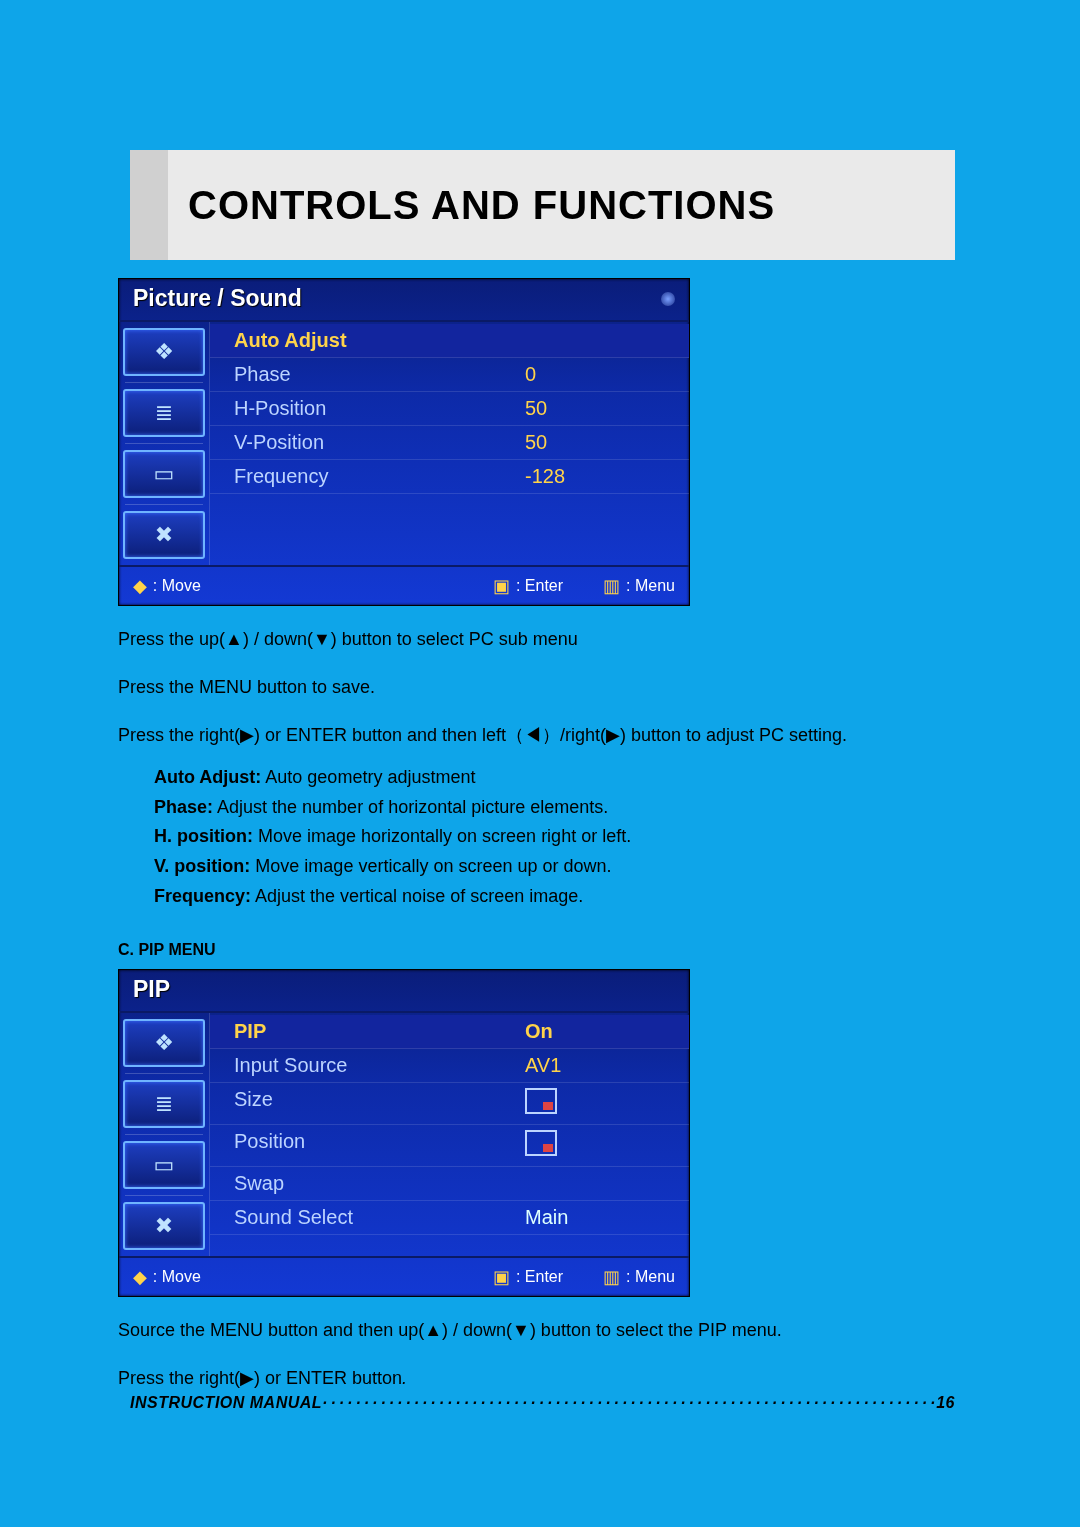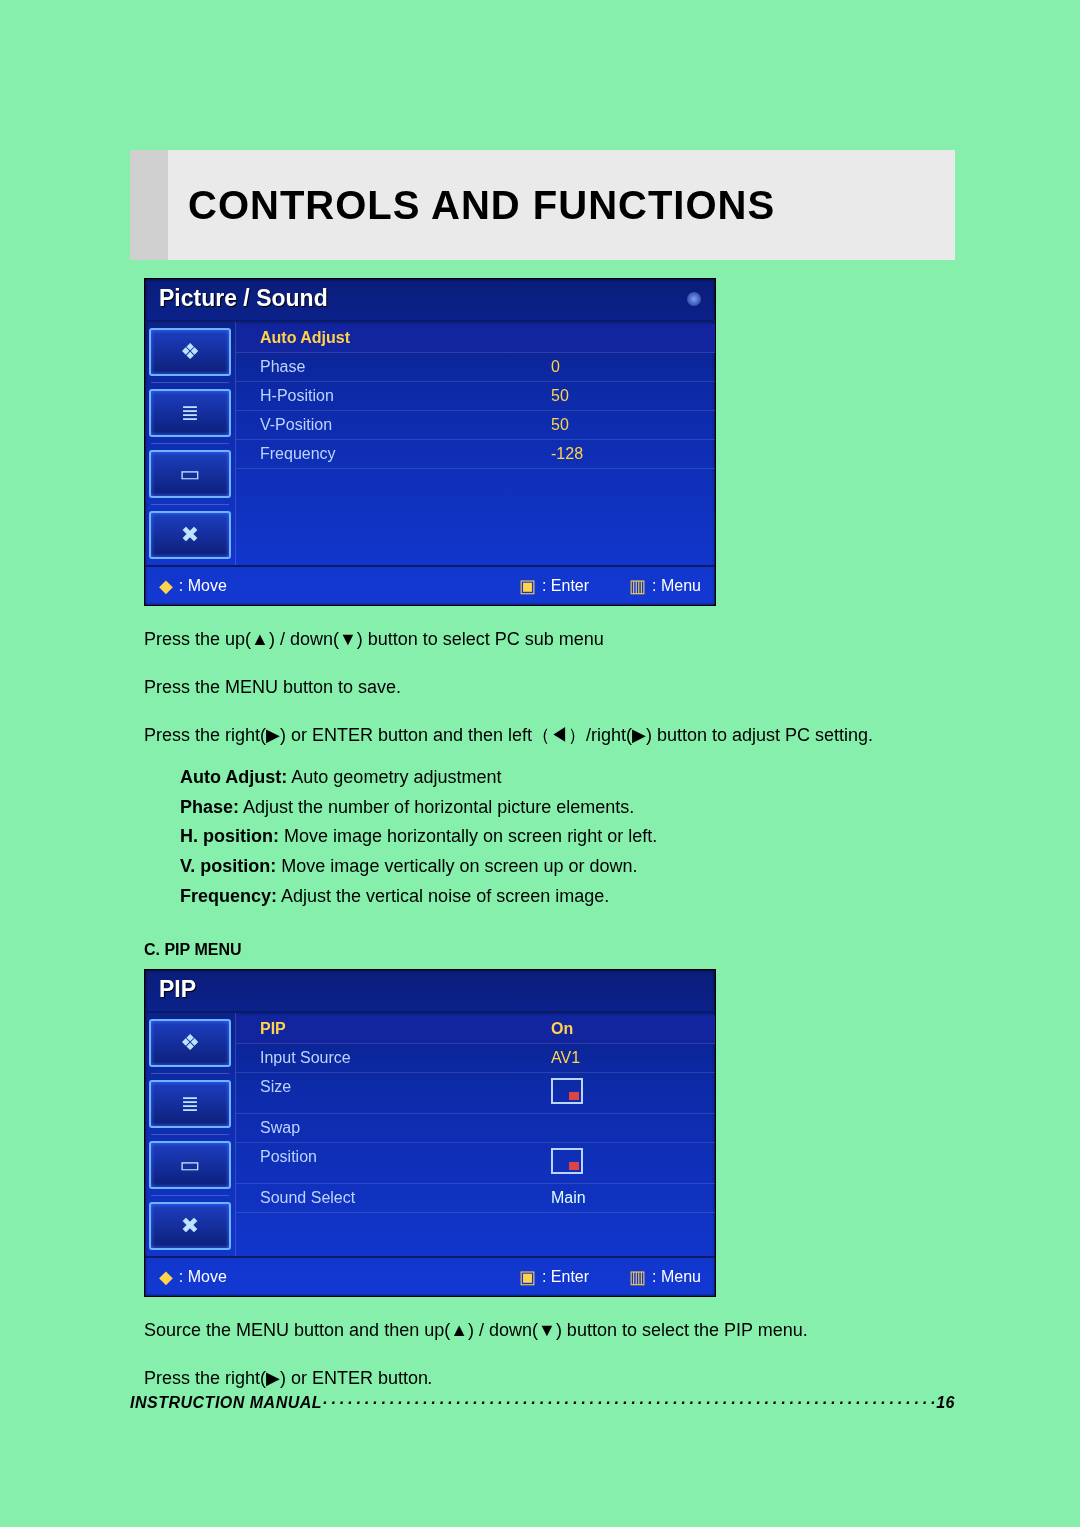--- a/index.html
+++ b/index.html
@@ -5,21 +5,21 @@
   body {
     margin: 0;
     background: #fff;
     font-family: Arial, Helvetica, sans-serif;
     color: #000;
   }
   .page {
     width: 1080px;
     height: 1527px;
     position: relative;
-    background: #86efac;
+    background: #0ea5e9;
     box-sizing: border-box;
   }
   .header {
     position: absolute;
     left: 130px;
     top: 150px;
     width: 825px;
     height: 110px;
     background: #eaeaea;
     display: flex;
@@ -33,21 +33,21 @@
   }
   .header h1 {
     margin: 0;
     font-size: 40px;
     font-weight: bold;
     letter-spacing: 1px;
     color: #000;
   }
   .content {
     position: absolute;
-    left: 144px;
+    left: 118px;
     top: 278px;
     width: 825px;
   }
 
   
   .osd {
     width: 570px;
     background: linear-gradient(180deg,#0a1d7a 0%, #0d2aa8 35%, #1339d4 100%);
     color: #fff;
     font-family: Arial, sans-serif;
@@ -97,21 +97,21 @@
     background: rgba(255,255,255,0.2);
     margin: -4px 2px;
   }
   .osd .settings {
     flex:1;
     padding: 2px 0;
   }
   .osd .row {
     display:flex;
     padding: 5px 14px 5px 24px;
-    font-size: 16px;
+    font-size: 20px;
     border-bottom: 1px solid rgba(255,255,255,0.12);
     color:#bcd4ff;
   }
   .osd .row.highlight {
     background:#12259e;
   }
   .osd .row.highlight .rlabel{ color:#ffd34a; font-weight:bold;}
   .osd .row.highlight .rval{ color:#ffd34a; font-weight:bold;}
   .osd .row .rlabel { flex: 1; }
   .osd .row .rval { width: 150px; text-align:left; color:#ffd34a;}
@@ -271,26 +271,26 @@
           </div>
           <div class="row">
             <span class="rlabel">Input Source</span>
             <span class="rval">AV1</span>
           </div>
           <div class="row">
             <span class="rlabel">Size</span>
             <span class="rval"><span class="rval icon-box"><span class="pip"></span></span></span>
           </div>
           <div class="row">
+            <span class="rlabel">Position</span>
+            <span class="rval"><span class="rval icon-box"><span class="pip"></span></span></span>
+          </div>
+          <div class="row">
             <span class="rlabel">Swap</span>
             <span class="rval"></span>
-          </div>
-          <div class="row">
-            <span class="rlabel">Position</span>
-            <span class="rval"><span class="rval icon-box"><span class="pip"></span></span></span>
           </div>
           <div class="row">
             <span class="rlabel">Sound Select</span>
             <span class="rval white">Main</span>
           </div>
         </div>
       </div>
       <div class="hintbar">
         <div class="hint">
             <span class="glyph">◆</span>

